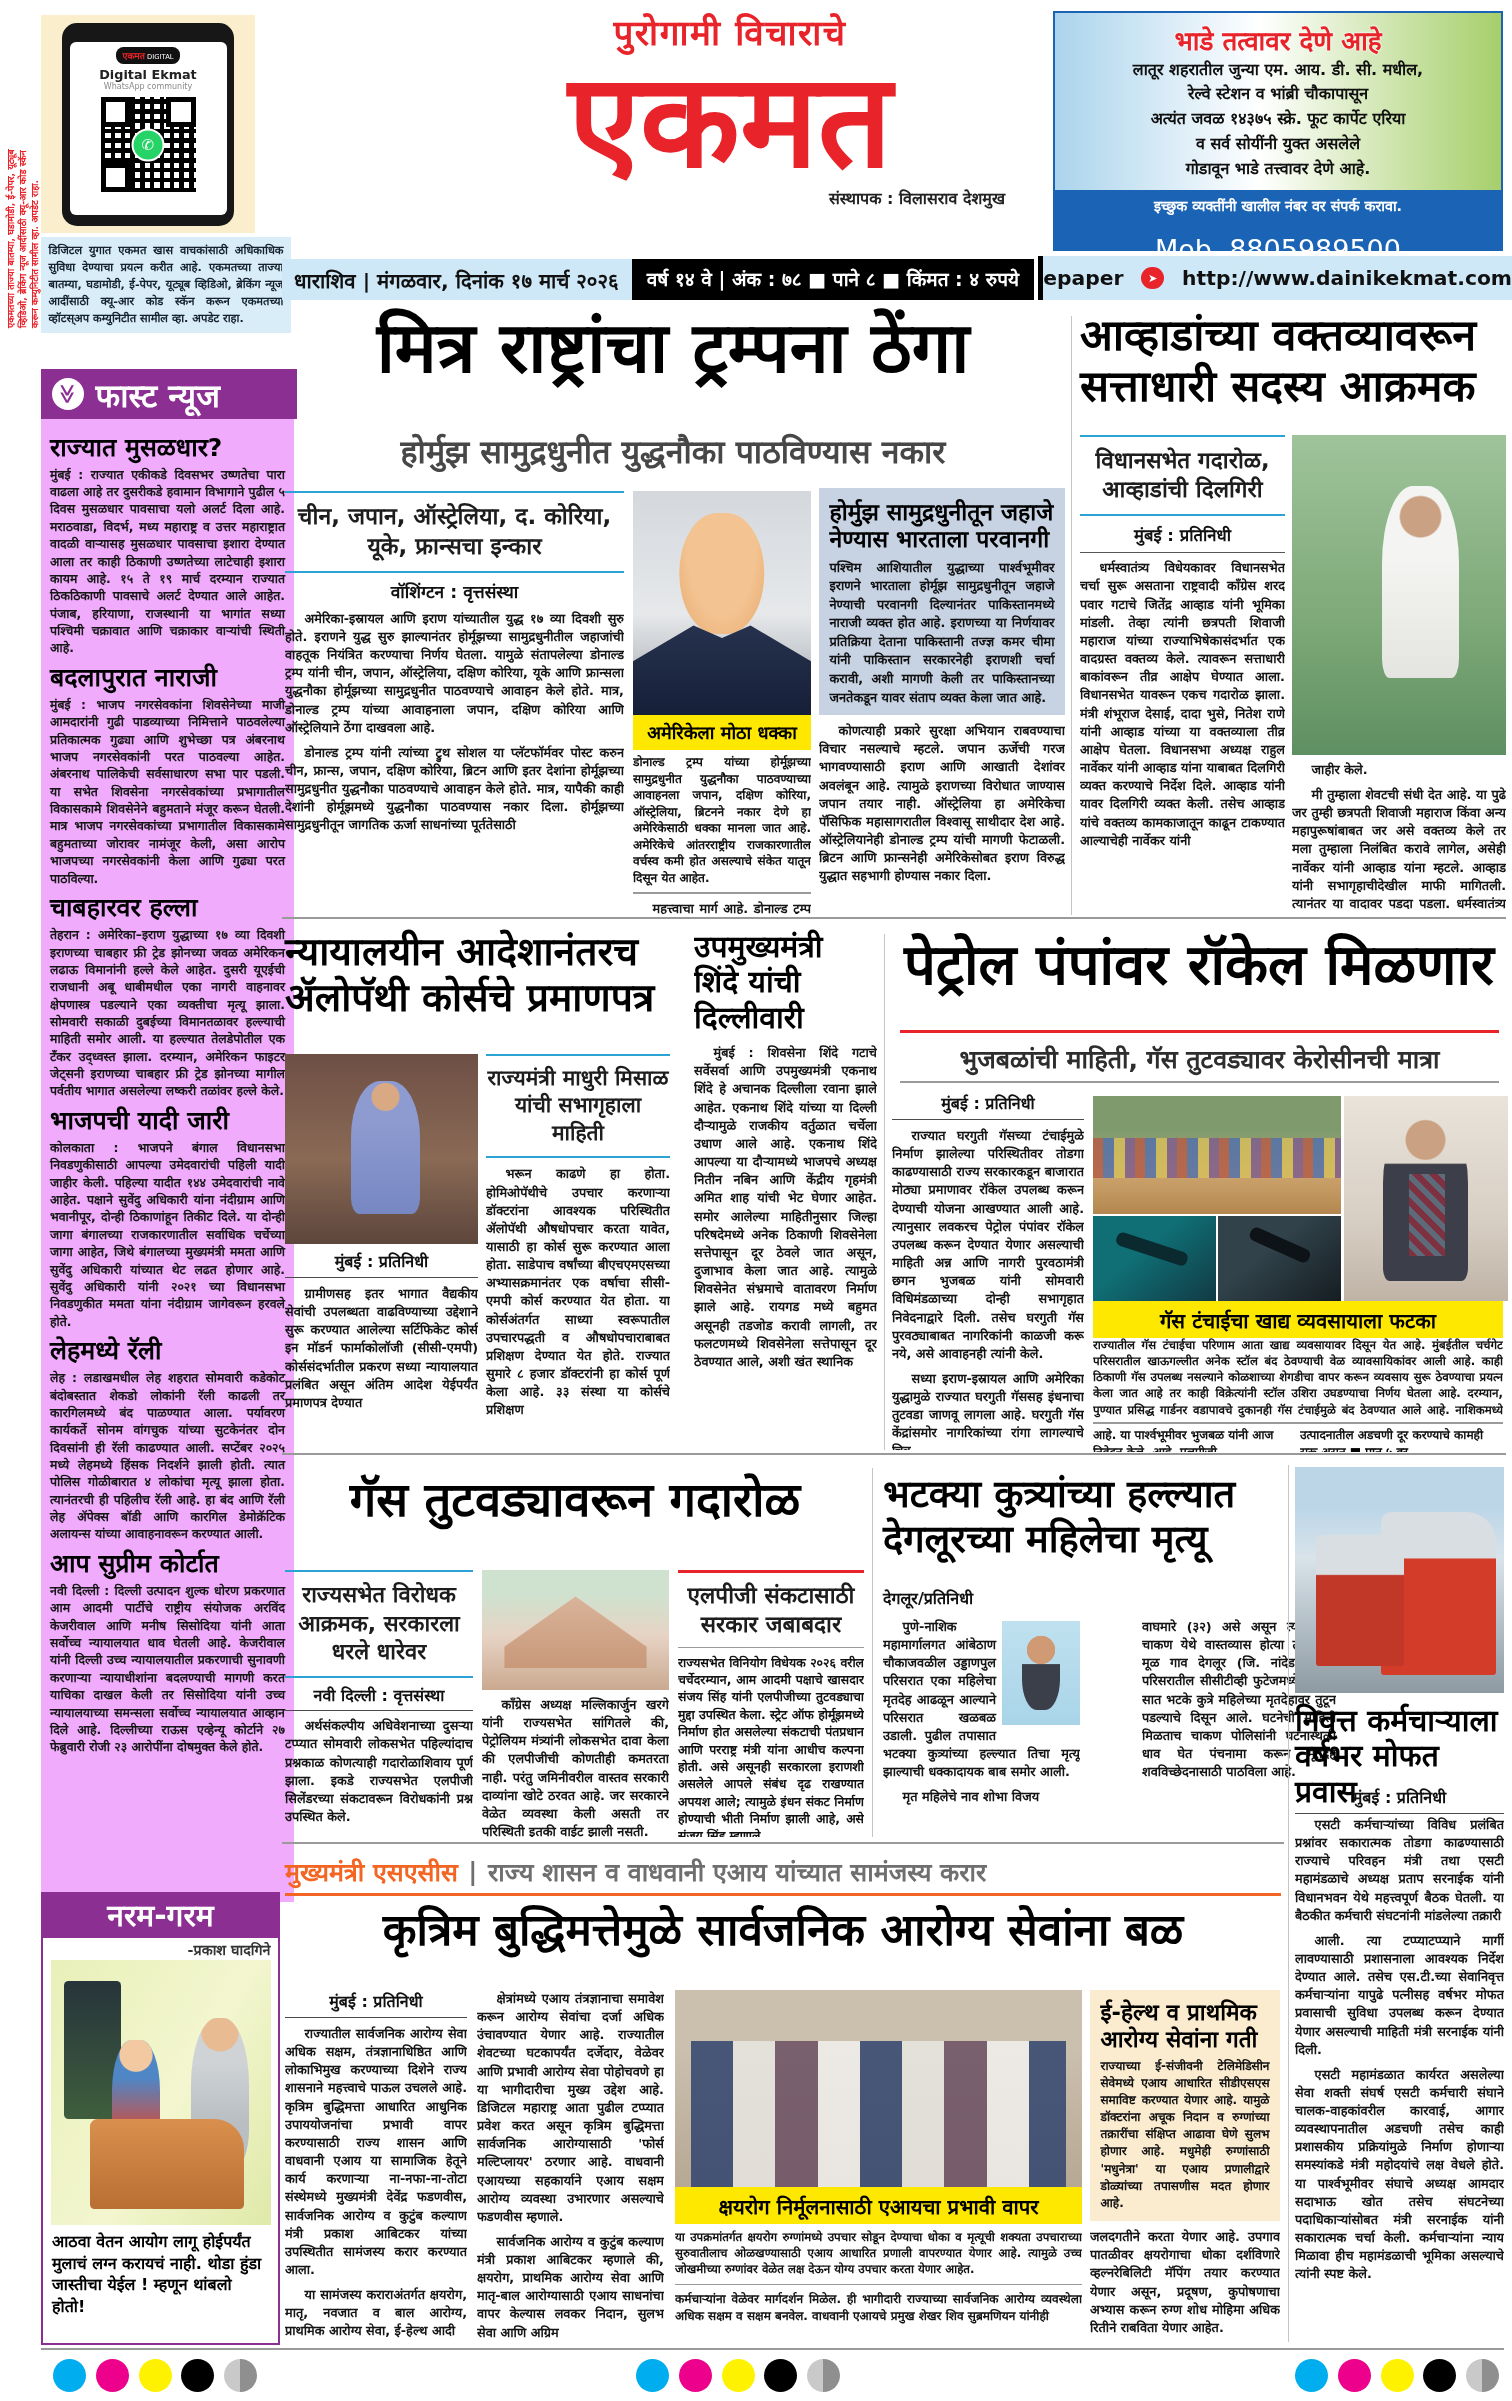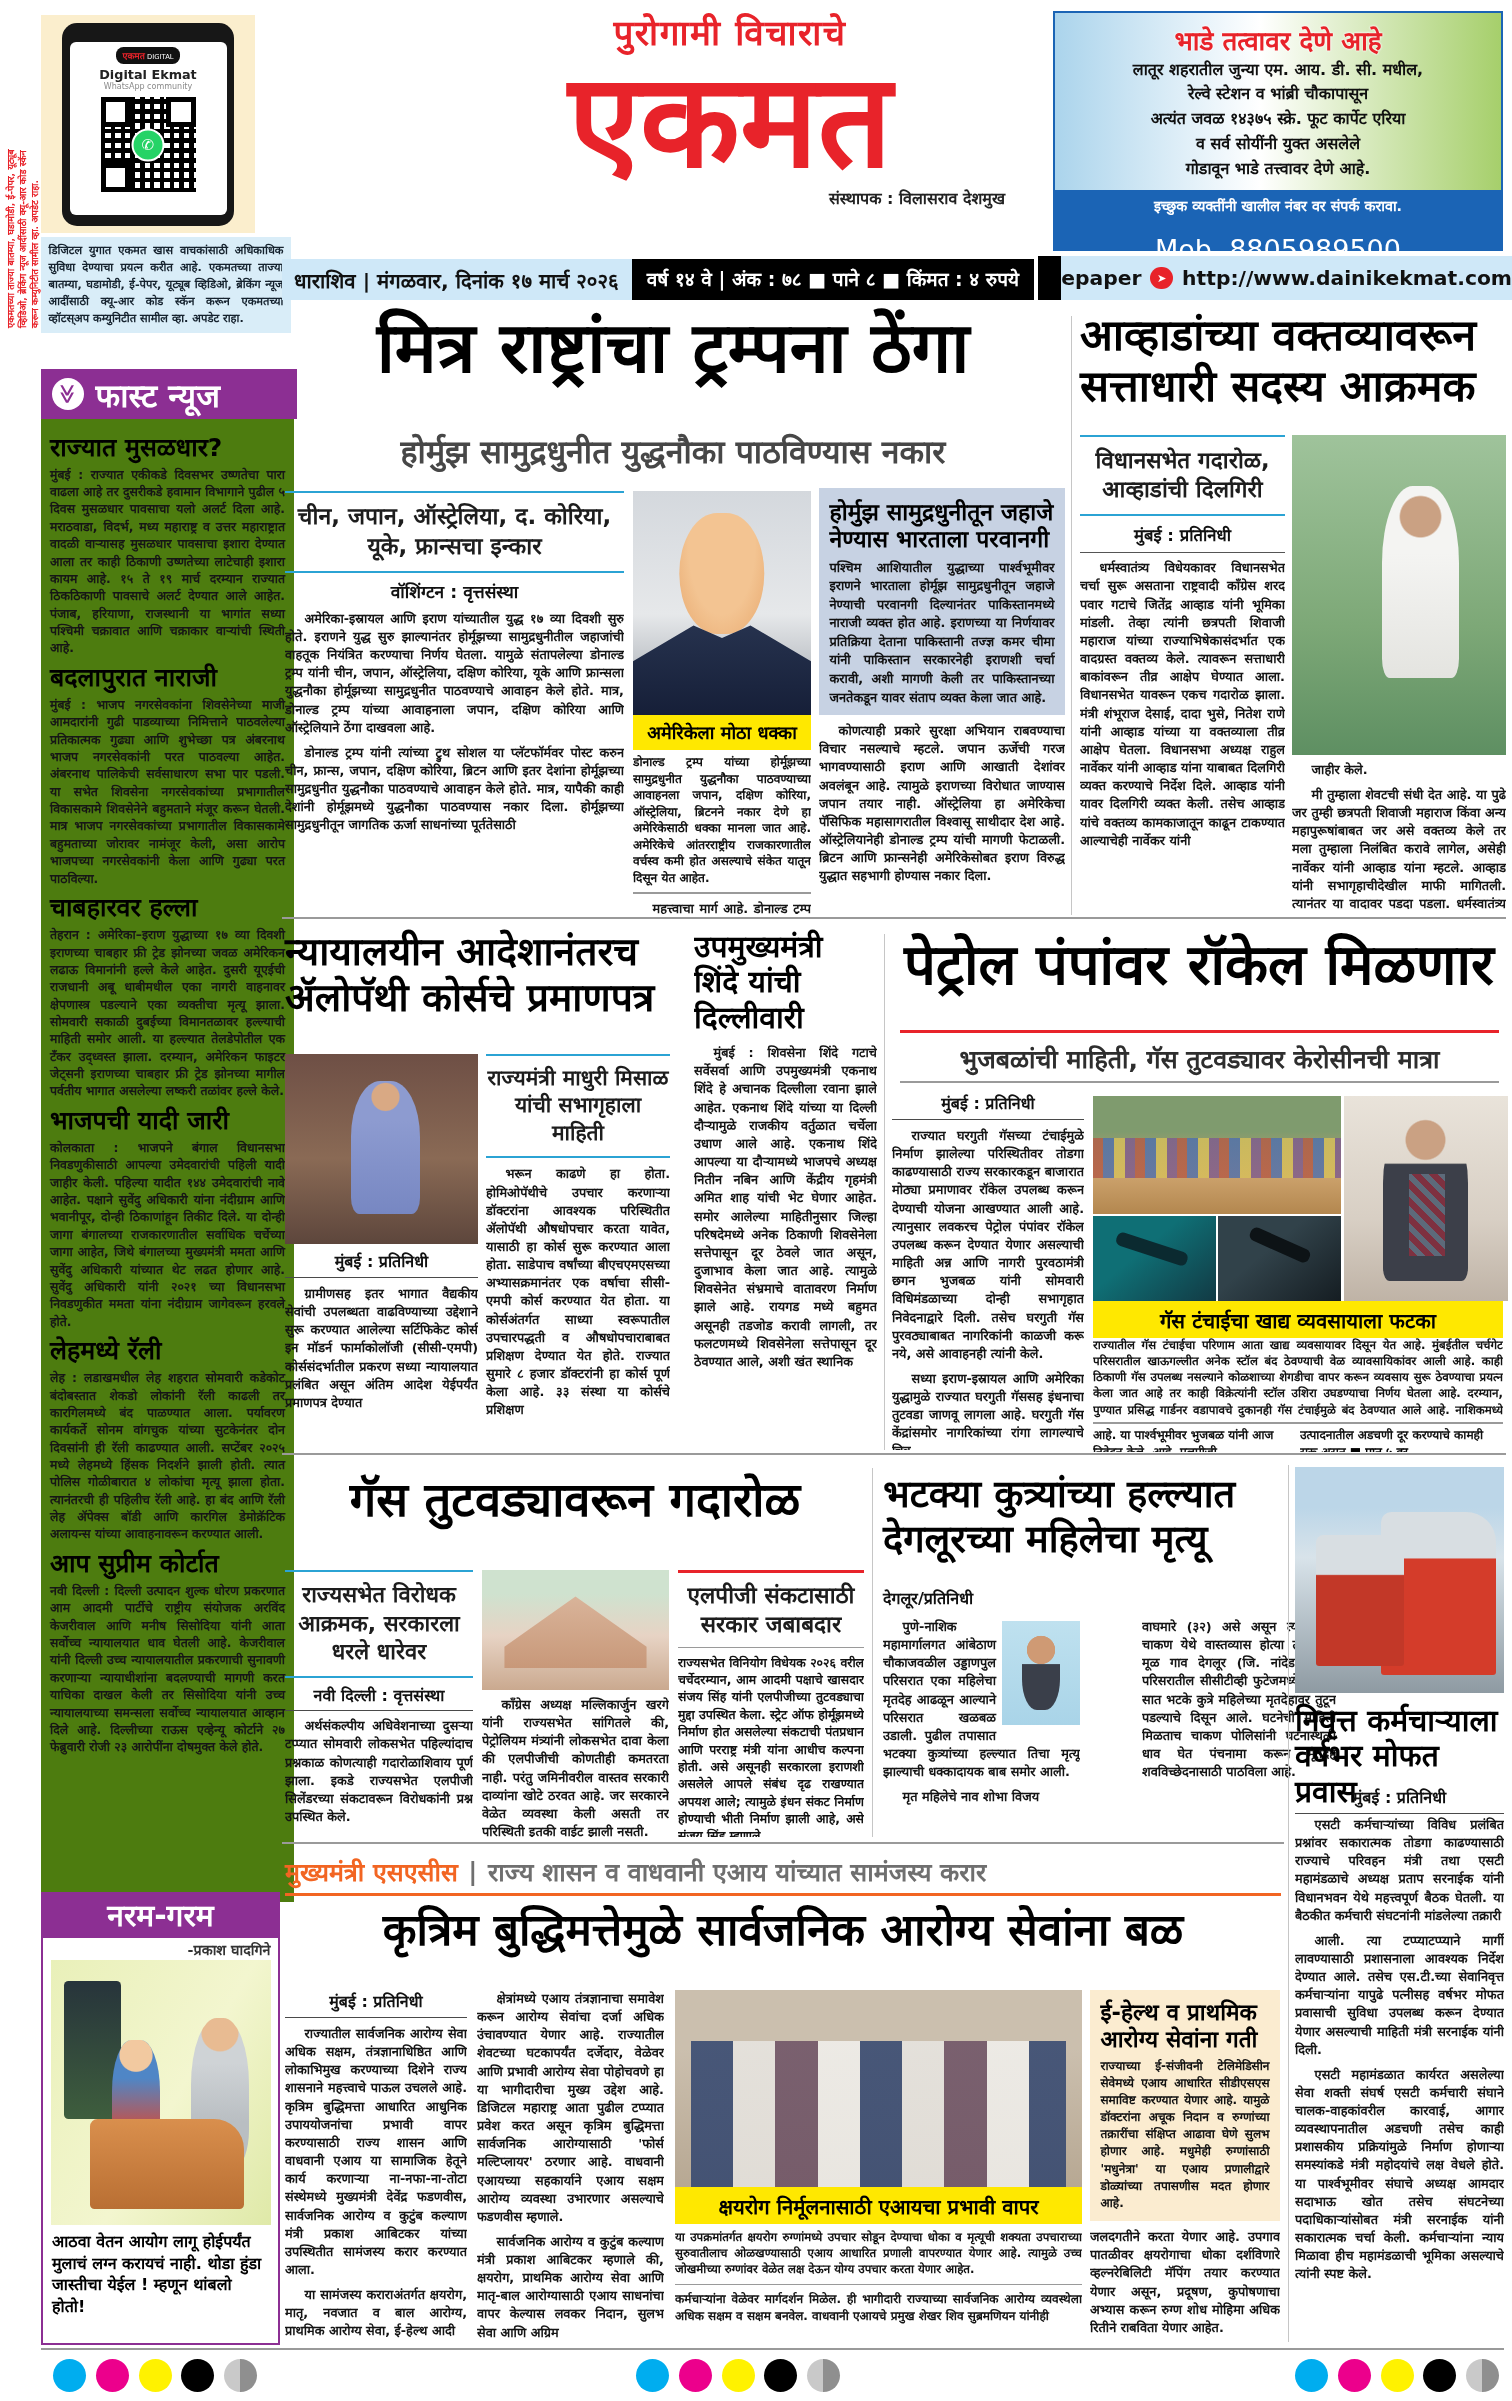--- a/index.html
+++ b/index.html
@@ -33,21 +33,21 @@
   .ad-title{color:#e8232a;font-size:26px;font-weight:800;text-align:center;
             text-shadow:0 0 2.3px #fff,0 0 2.3px #fff;}
   .ad-line{font-size:16px;font-weight:800;text-align:center;color:#101010;line-height:1.55;}
   .ad-foot{background:#1b64b5;color:#fff;text-align:center;}
   
   .fn-head{background:#8c2f93;color:#fff;font-size:32px;font-weight:800;
            display:flex;align-items:center;gap:12px;padding:0 10.5px;}
   .fn-circle{width:32px;height:32px;border-radius:50%;background:#fff;color:#8c2f93;
              display:flex;align-items:center;justify-content:center;font-size:19.6px;font-weight:800;
              transform:rotate(90deg);flex:0 0 32px;}
-  .fn-body{background:#4d7c0f;padding:7.5px 9px;}
+  .fn-body{background:#f0abfc;padding:7.5px 9px;}
   .fn-title{font-size:25px;font-weight:800;color:#000;margin:7.5px 0 3px 0;line-height:1.15;}
   .fn-item-body{font-size:12.4px;line-height:1.4;text-align:justify;font-weight:600;color:#161616;}
   
   .cartoon{border:2.3px solid #8c2f93;background:#fff;}
   .cartoon-head{background:#8c2f93;color:#fff;font-size:30px;font-weight:800;text-align:center;}
   .cartoon-author{font-size:14.3px;font-weight:800;color:#333;text-align:right;padding:1.5px 7.5px;}
   .cartoon-art{background:linear-gradient(120deg,#e9f0b9,#f3f6cf 55%,#dfe9a8);position:relative;}
   .cartoon-art::before{content:"";position:absolute;left:6%;top:8%;width:26%;height:52%;
       background:linear-gradient(180deg,#27343b,#3e5e3d);border-radius:4.5px;}
   .cartoon-art::after{content:"";position:absolute;left:18%;bottom:6%;width:70%;height:34%;
@@ -173,21 +173,21 @@
     </div>
   </div>
 
   <div class="abs bluestrip" style="left:282px;top:259px;width:752px;height:41px;display:flex;align-items:center;">
     <div style="font-size:20.3px;font-weight:800;padding-left:12px;">धाराशिव | मंगळवार, दिनांक १७ मार्च २०२६</div>
     <div class="issuebox" style="margin-left:auto;font-size:19px;height:41px;line-height:41px;padding:0 15px;">वर्ष १४ वे | अंक : ७८ ■ पाने ८ ■ किंमत : ४ रुपये</div>
   </div>
 
   <div class="abs" style="left:1038px;top:256px;width:474px;height:44px;display:flex;">
     <div style="width:35px;background:#000;"></div>
-    <div class="bluestrip" style="flex:1;display:flex;align-items:center;justify-content:center;gap:9px;">
+    <div class="bluestrip" style="flex:1;display:flex;align-items:center;justify-content:center;gap:18px;">
       <span style="font-size:20.3px;font-weight:700;">epaper</span>
       <span style="width:22.6px;height:22.6px;border-radius:50%;background:#e8232a;color:#fff;display:inline-flex;align-items:center;justify-content:center;font-size:11.3px;">➤</span>
       <span style="font-size:20.3px;font-weight:700;">http://www.dainikekmat.com</span>
     </div>
   </div>
 
   <div class="abs fn-head" style="left:41px;top:369px;width:235px;height:50px;">
     <span class="fn-circle">≫</span>
     <span>फास्ट न्यूज</span>
   </div>

